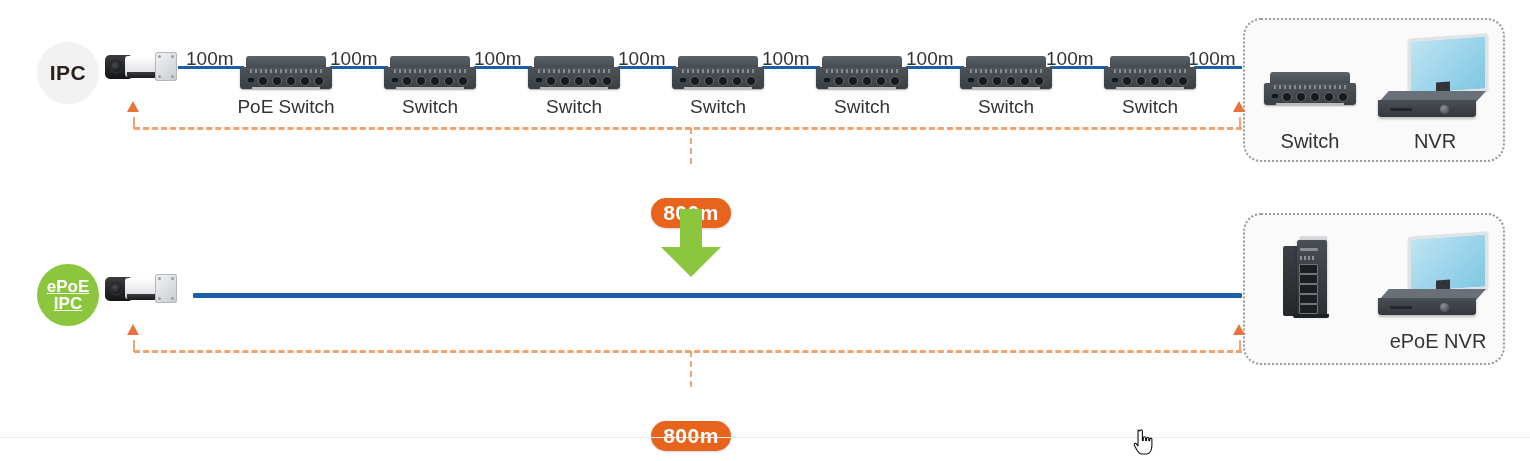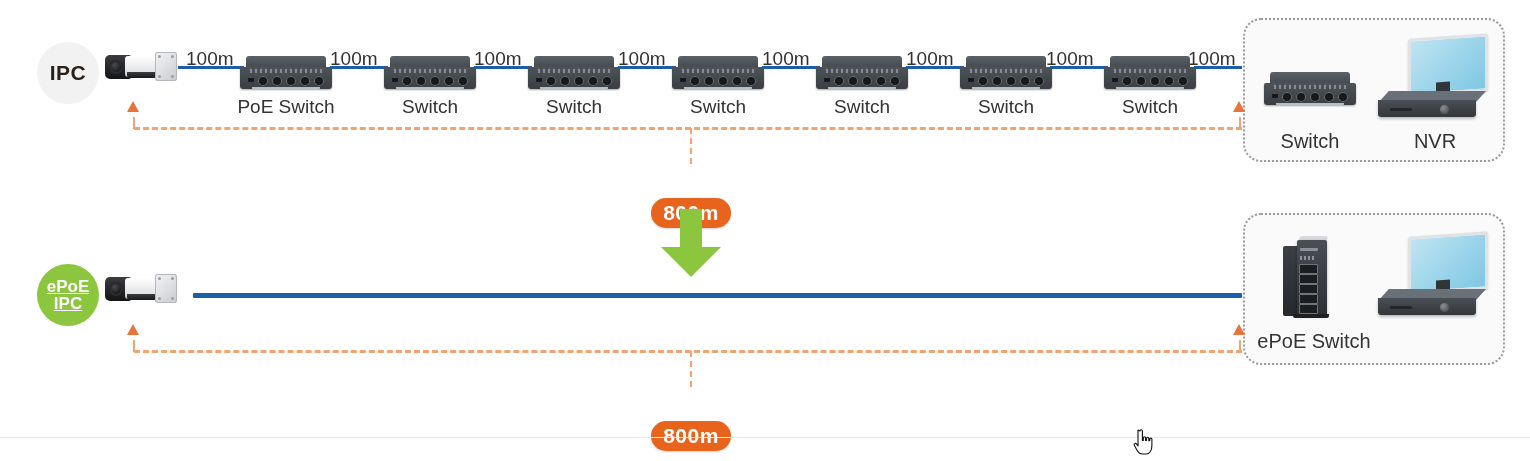--- a/index.html
+++ b/index.html
@@ -459,31 +459,31 @@
     <div class="esw-leds"></div>
     <div class="esw-ports">
       <i class="esw-port"></i>
         <i class="esw-port"></i>
         <i class="esw-port"></i>
         <i class="esw-port"></i>
         <i class="esw-port"></i>
     </div>
     <div class="esw-foot"></div>
   </div>
-  <div class="caption-box" style="left:1249px;top:330px;width:130px;">ePoE Switch</div>
 
   <div class="nvr" style="left:1378px;top:234px;">
     <div class="mon-screen"></div>
     <div class="mon-stand"></div>
     <div class="mon-base"></div>
     <div class="nvr-top"></div>
     <div class="nvr-front"></div>
     <div class="nvr-slot"></div>
     <div class="nvr-knob"></div>
   </div>
+  <div class="caption-box" style="left:1373px;top:330px;width:130px;">ePoE NVR</div>
 
   <div class="dash-h" style="left:134px;top:350px;width:1108px;"></div>
   <div class="tick-v" style="left:133px;top:340px;height:12px;"></div>
   <div class="arrow-up" style="left:127px;top:324px;"></div>
   <div class="tick-v" style="left:1239px;top:340px;height:12px;"></div>
   <div class="arrow-up" style="left:1233px;top:324px;"></div>
 
   <div class="dash-v" style="left:690px;top:351px;height:36px;"></div>
   <div class="pill" style="left:651px;top:389px;width:80px;height:30px;">
     <span>800m</span>

